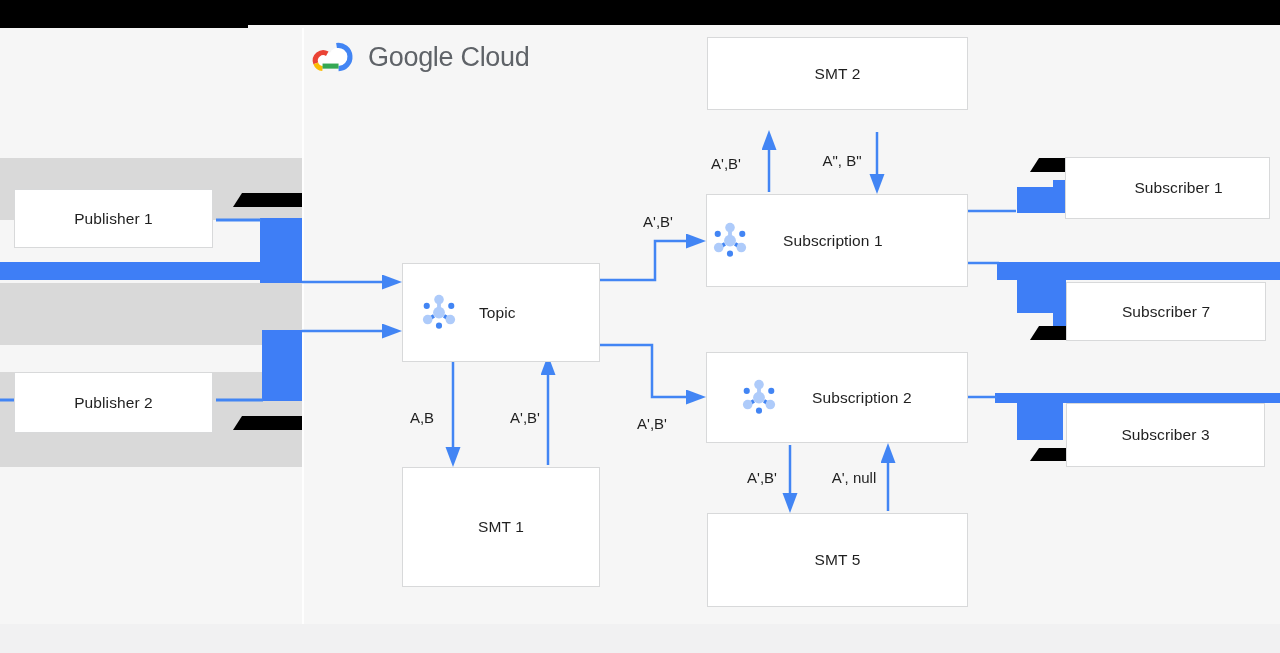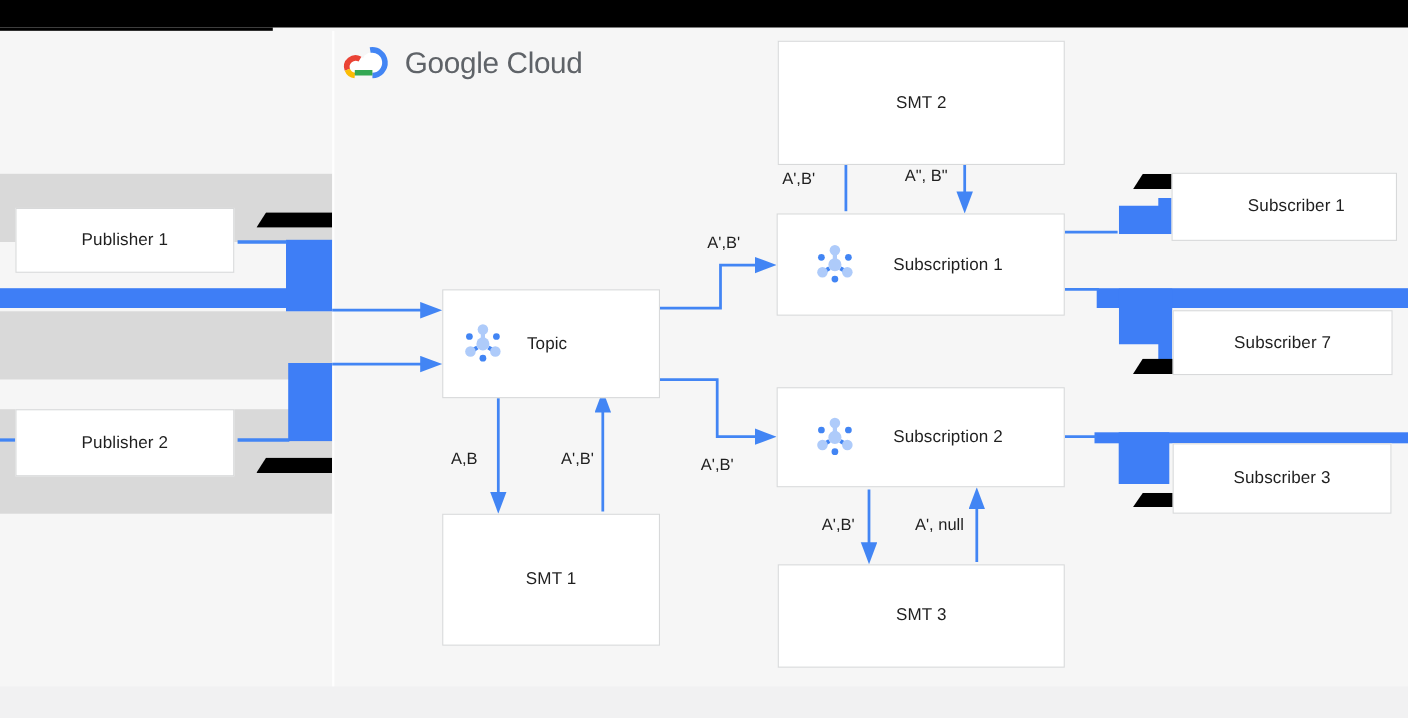--- a/index.html
+++ b/index.html
@@ -123,28 +123,28 @@
       <circle cx="5.6" cy="8.3" r="1.6" fill="#4285f4"></circle>
       <circle cx="18.4" cy="8.3" r="1.6" fill="#4285f4"></circle>
       <circle cx="12" cy="18.6" r="1.6" fill="#4285f4"></circle>
     </svg>
     <span class="label" style="margin-left:17px;">Topic</span>
   </div>
 
   <div class="node center" style="left:402px;top:467px;width:198px;height:120px;">
     <span class="label">SMT 1</span>
   </div>
-  <div class="node center" style="left:707px;top:37px;width:261px;height:113px;">
+  <div class="node center" style="left:707px;top:37px;width:261px;height:73px;">
     <span class="label">SMT 2</span>
   </div>
   <div class="node center" style="left:707px;top:513px;width:261px;height:94px;">
-    <span class="label">SMT 3</span>
+    <span class="label">SMT 5</span>
   </div>
 
-  <div class="node" style="left:706px;top:194px;width:262px;height:93px;padding-left:29px;">
+  <div class="node" style="left:706px;top:194px;width:262px;height:93px;">
     <svg class="pubsub-icon" width="46" height="46" viewBox="0 0 24 24">
       <line x1="12" y1="6.5" x2="12" y2="9.5" stroke="#aecbfa" stroke-width="2"></line>
       <line x1="9.4" y1="13.5" x2="6.9" y2="15" stroke="#4285f4" stroke-width="2"></line>
       <line x1="14.6" y1="13.5" x2="17.1" y2="15" stroke="#4285f4" stroke-width="2"></line>
       <circle cx="12" cy="11.8" r="3.1" fill="#aecbfa"></circle>
       <circle cx="12" cy="5" r="2.5" fill="#aecbfa"></circle>
       <circle cx="6.1" cy="15.4" r="2.5" fill="#aecbfa"></circle>
       <circle cx="17.9" cy="15.4" r="2.5" fill="#aecbfa"></circle>
       <circle cx="5.6" cy="8.3" r="1.6" fill="#4285f4"></circle>
       <circle cx="18.4" cy="8.3" r="1.6" fill="#4285f4"></circle>

